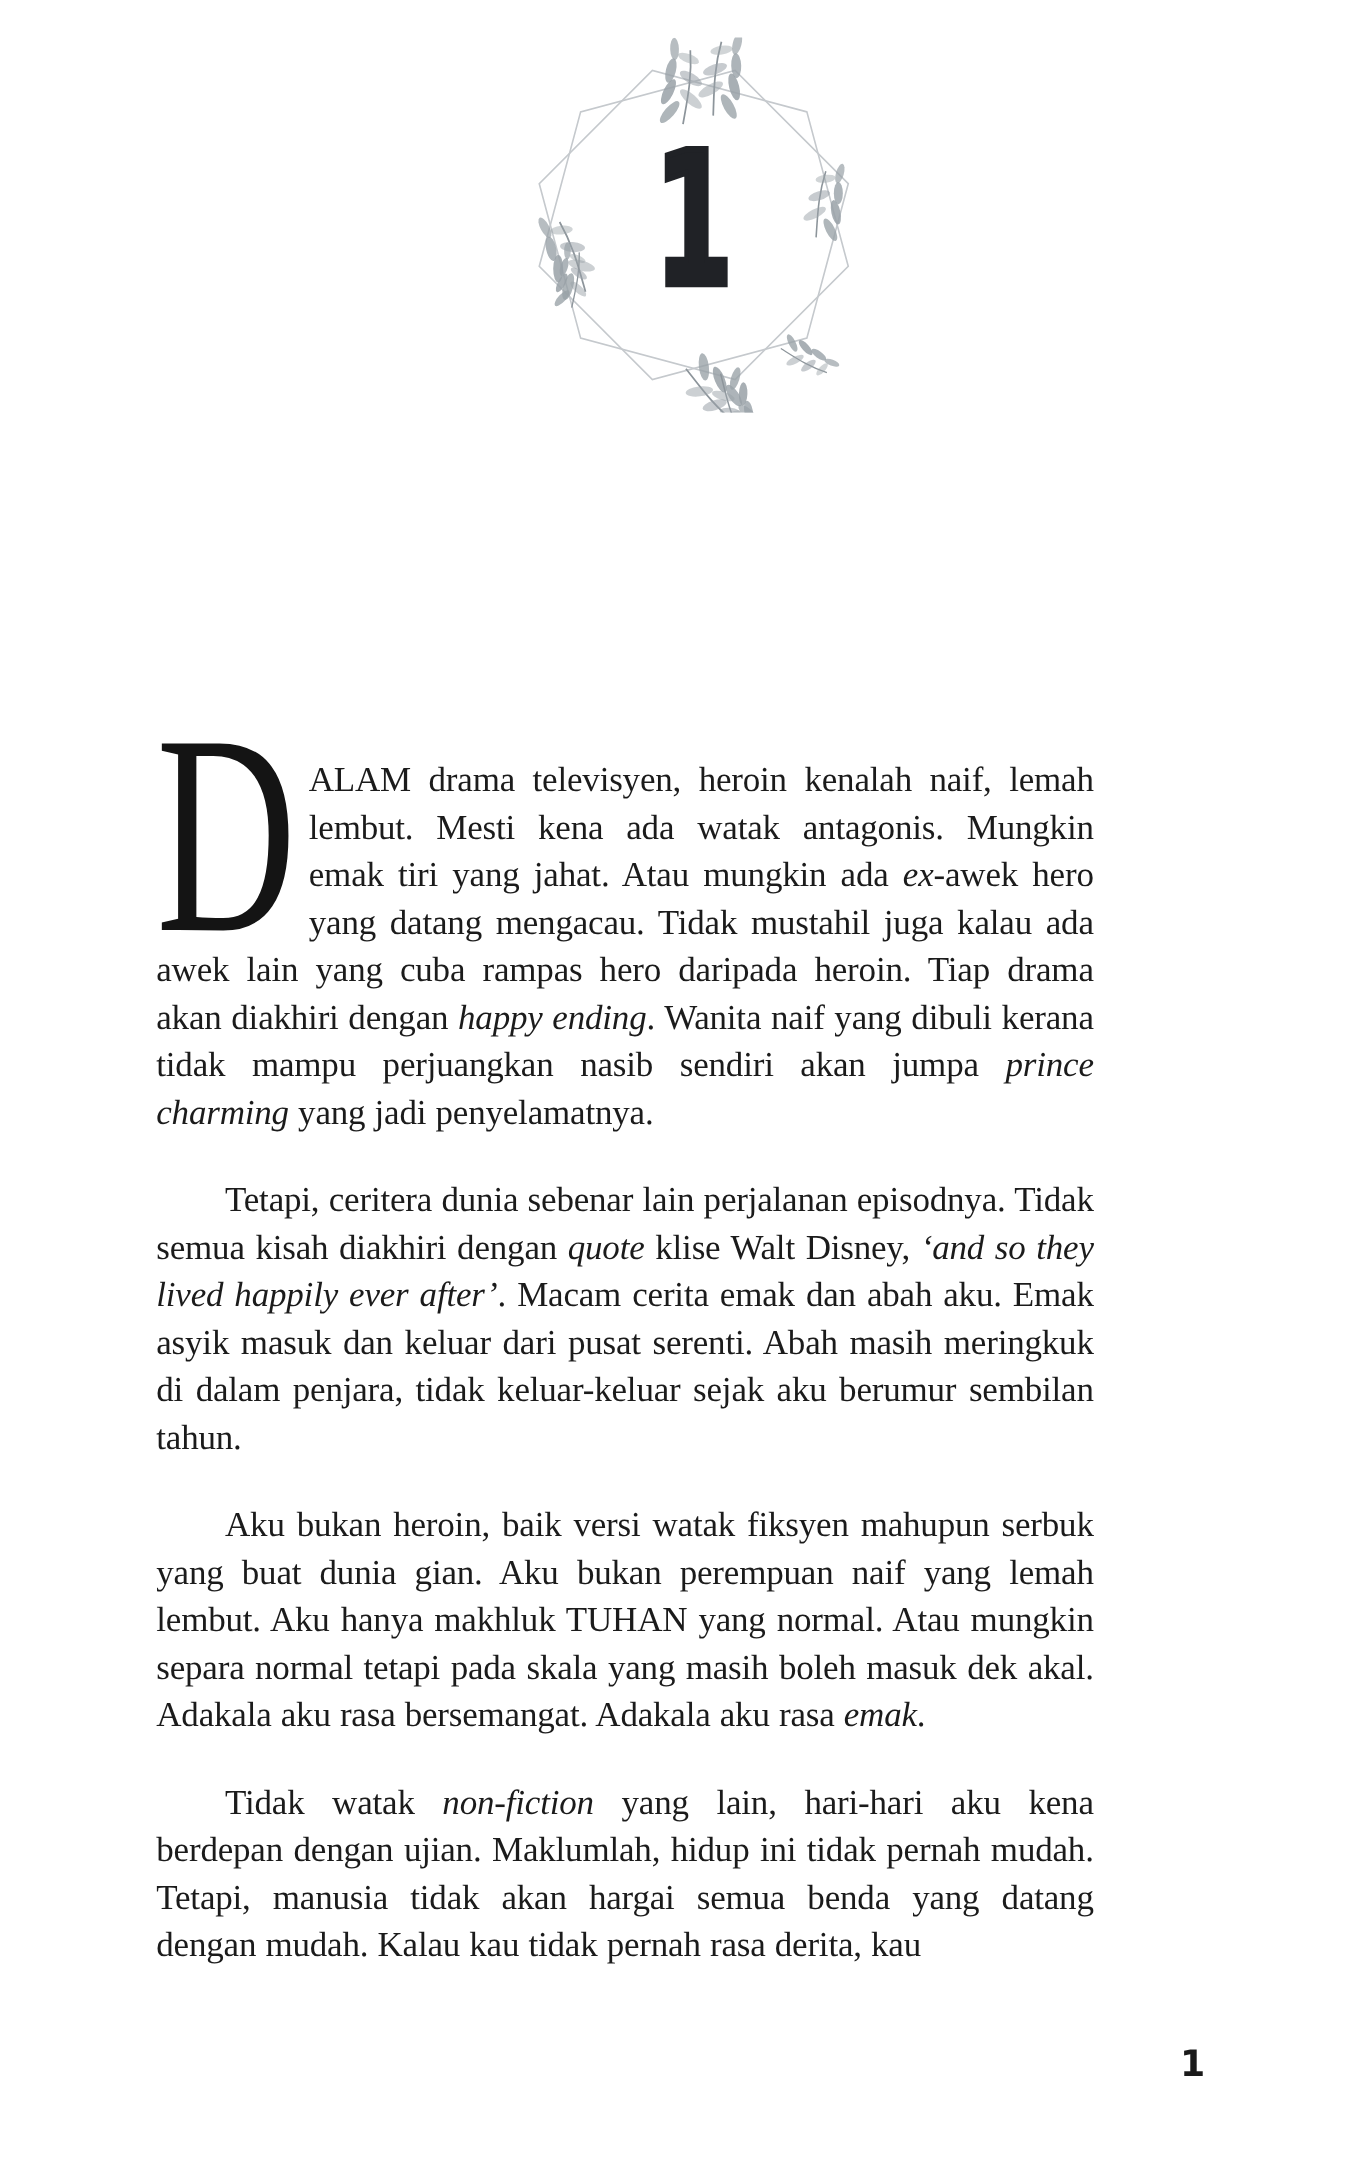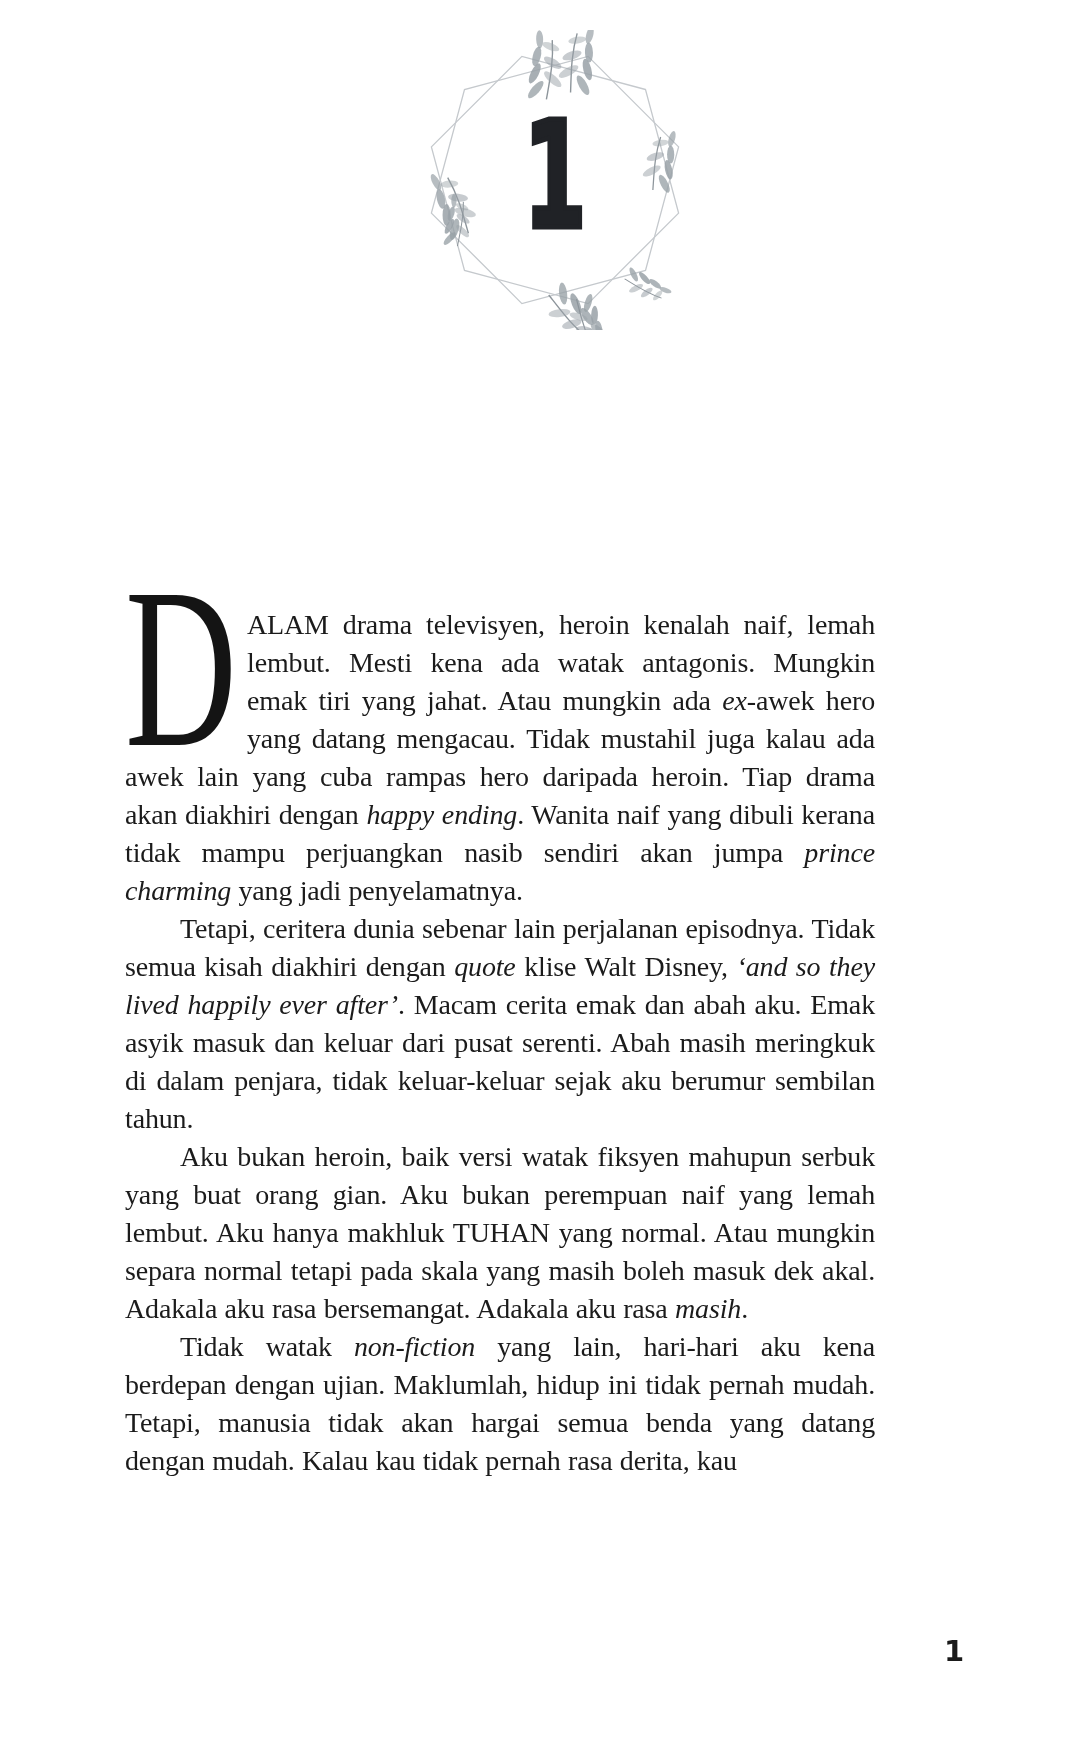--- a/index.html
+++ b/index.html
@@ -22,21 +22,21 @@
 
   
   .body-text{
     position:absolute;left:125px;top:606px;width:750px;
     color:var(--text-color,#1b1b1b);
   }
   .para{
     margin:0;font-size:28px;line-height:38px;text-align:justify;
     letter-spacing:-0.15px;word-spacing:0.5px;
   }
-  .para.indent{text-indent:55px;}
+  .para.indent{text-indent:55px;margin-top:32px;}
   .para em{}
 
   .dropcap{
     float:left;width:122px;height:152px;overflow:visible;
   }
   .dropcap-glyph{
     display:block;font-size:228px;line-height:152px;position:relative;top:-14px;
     transform:scaleX(0.68);transform-origin:0 0;color:#141414;
     font-family:"Liberation Serif", serif;
   }
@@ -85,19 +85,19 @@
       <use href="#sprig" transform="translate(252,156) scale(-1,1) rotate(-28) scale(0.9)"></use>
     </svg>
     <div class="chapter-number">1</div>
   </div>
 
   <div class="body-text">
       <p class="para"><span class="dropcap">
           <span class="dropcap-glyph">D</span>
         </span><span>ALAM drama televisyen, heroin kenalah naif, lemah lembut. Mesti kena ada watak antagonis. Mungkin emak tiri yang jahat. Atau mungkin ada </span><em>ex</em><span>-awek hero yang datang mengacau. Tidak mustahil juga kalau ada awek lain yang cuba rampas hero daripada heroin. Tiap drama akan diakhiri dengan </span><em>happy ending</em><span>. Wanita naif yang dibuli kerana tidak mampu perjuangkan nasib sendiri akan jumpa </span><em>prince charming</em><span> yang jadi penyelamatnya.</span></p>
       <p class="para indent"><span>Tetapi, ceritera dunia sebenar lain perjalanan episodnya. Tidak semua kisah diakhiri dengan </span><em>quote</em><span> klise Walt Disney, </span><em>‘and so they lived happily ever after’</em><span>. Macam cerita emak dan abah aku. Emak asyik masuk dan keluar dari pusat serenti. Abah masih meringkuk di dalam penjara, tidak keluar-keluar sejak aku berumur sembilan tahun.</span></p>
-      <p class="para indent"><span>Aku bukan heroin, baik versi watak fiksyen mahupun serbuk yang buat orang gian. Aku bukan perempuan naif yang lemah lembut. Aku hanya makhluk TUHAN yang normal. Atau mungkin separa normal tetapi pada skala yang masih boleh masuk dek akal. Adakala aku rasa bersemangat. Adakala aku rasa </span><em>masih</em><span>.</span></p>
+      <p class="para indent"><span>Aku bukan heroin, baik versi watak fiksyen mahupun serbuk yang buat dunia gian. Aku bukan perempuan naif yang lemah lembut. Aku hanya makhluk TUHAN yang normal. Atau mungkin separa normal tetapi pada skala yang masih boleh masuk dek akal. Adakala aku rasa bersemangat. Adakala aku rasa </span><em>emak</em><span>.</span></p>
       <p class="para indent"><span>Tidak watak </span><em>non-fiction</em><span> yang lain, hari-hari aku kena berdepan dengan ujian. Maklumlah, hidup ini tidak pernah mudah. Tetapi, manusia tidak akan hargai semua benda yang datang dengan mudah. Kalau kau tidak pernah rasa derita, kau</span></p>
     </div>
 
   <div class="page-number">1</div>
 
 </div>
 
 </body></html>

